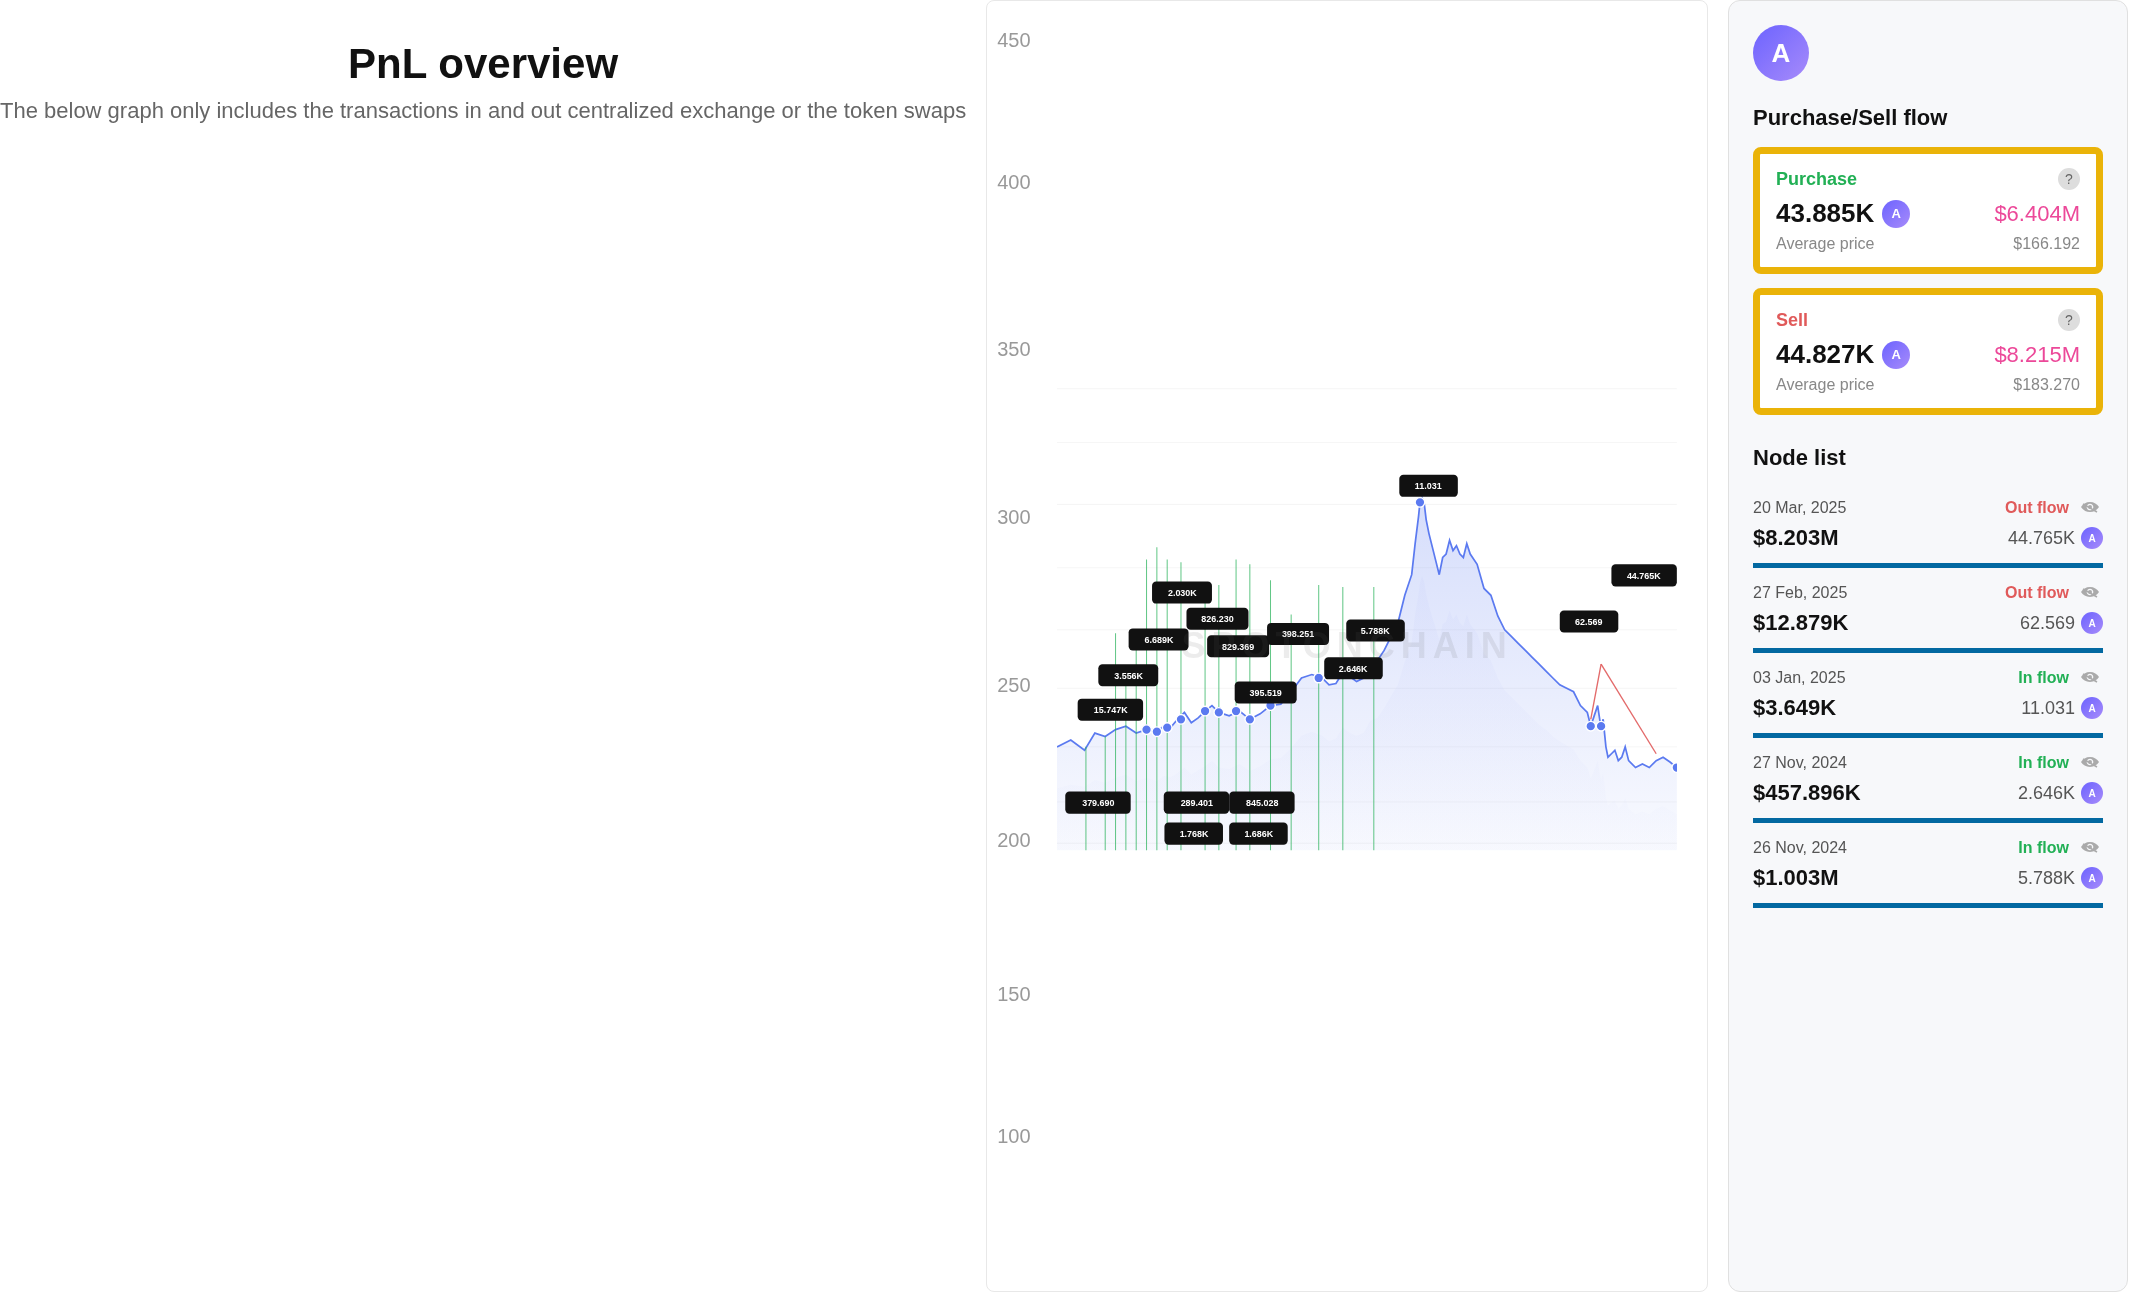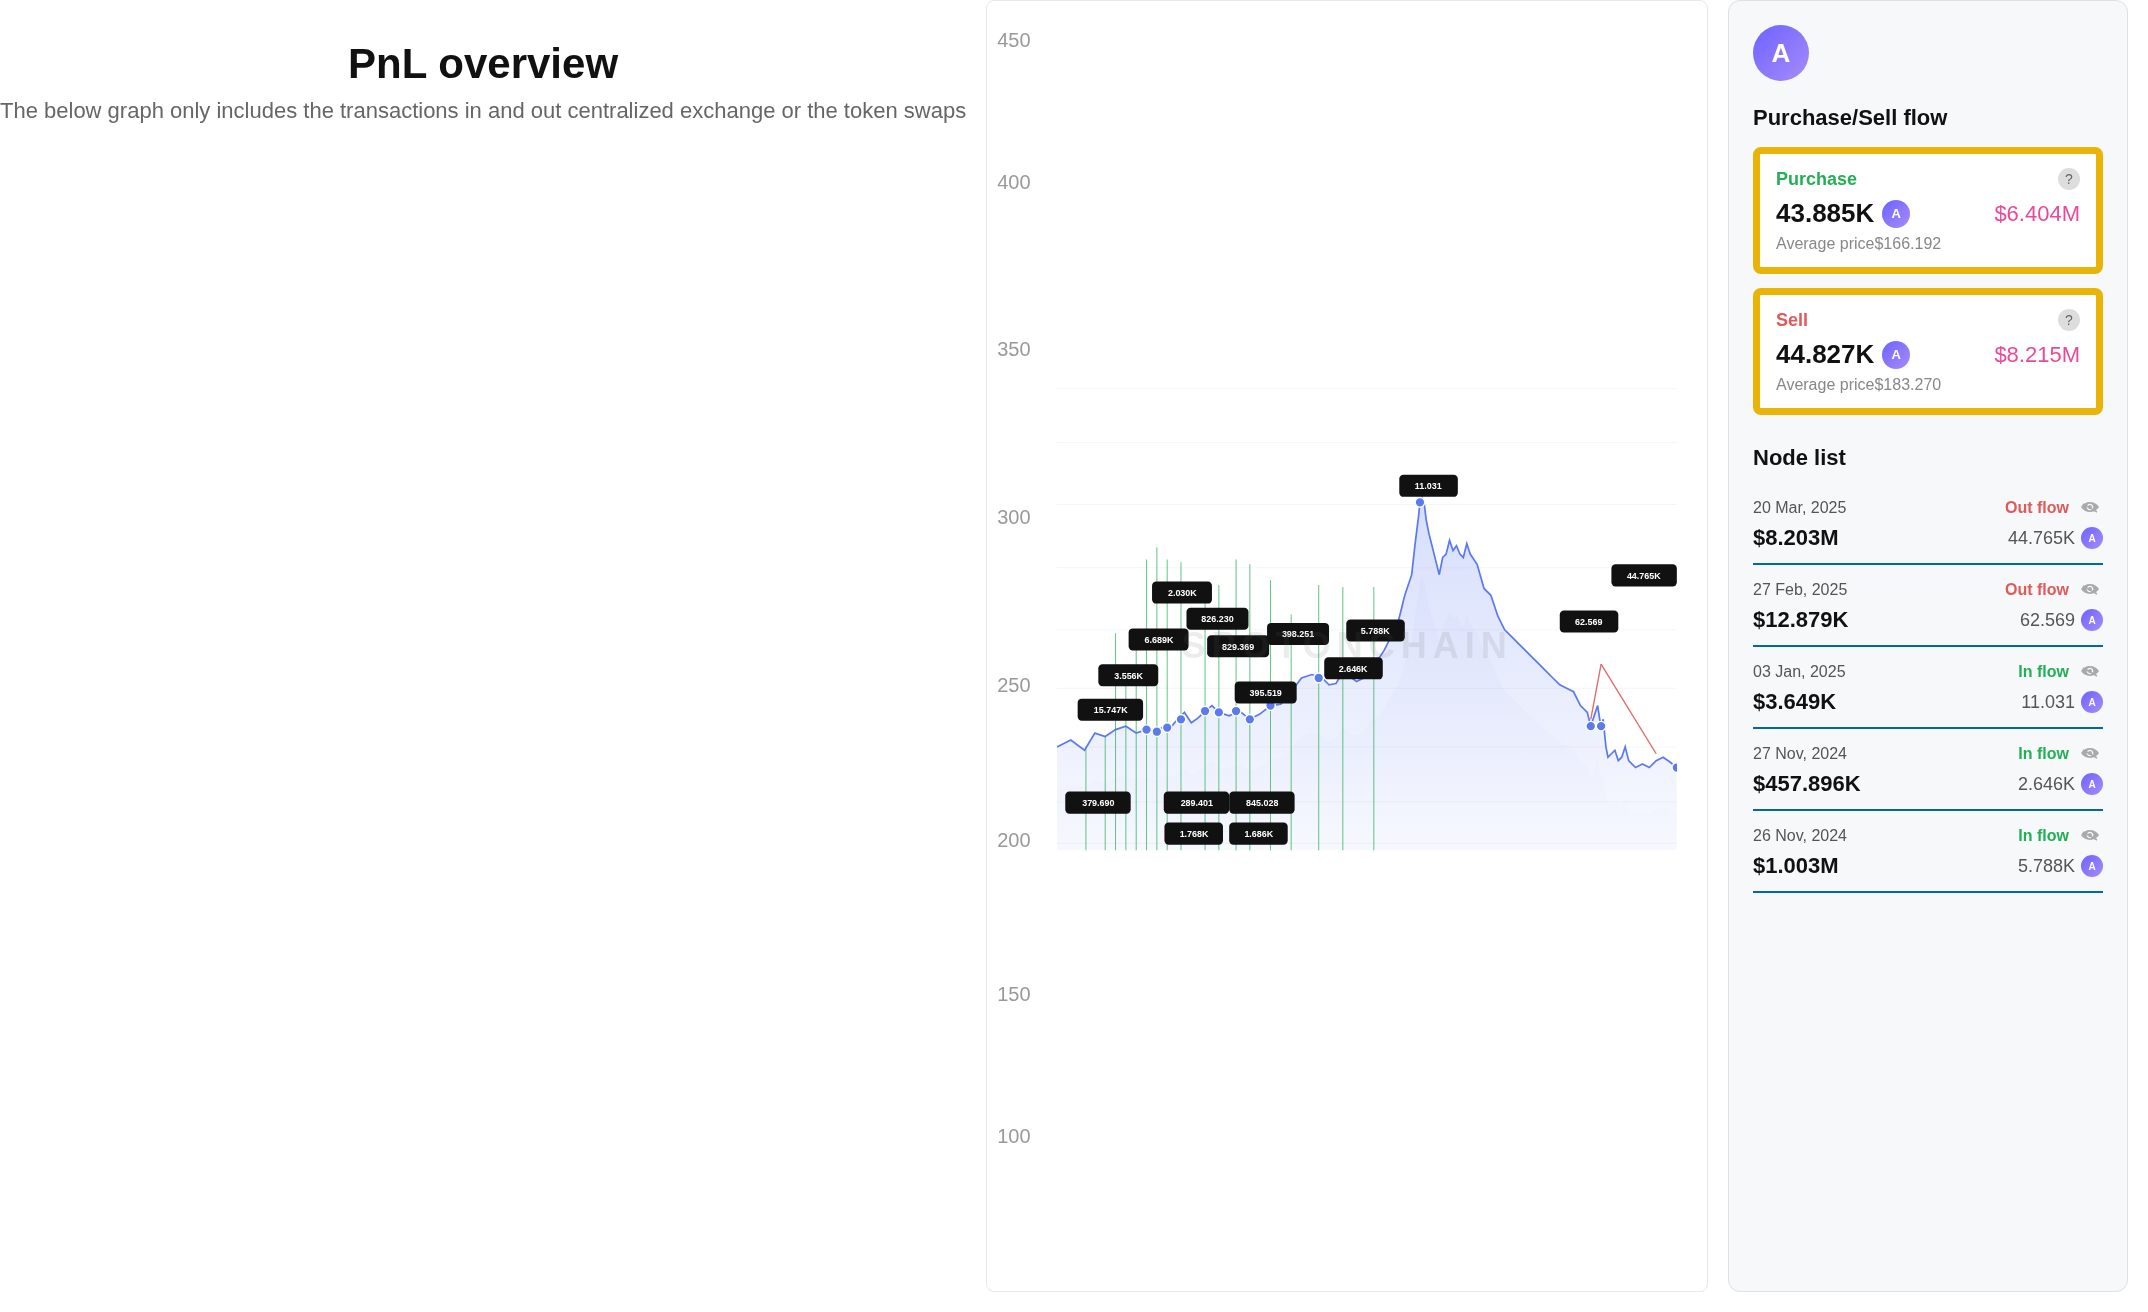--- a/index.html
+++ b/index.html
@@ -141,36 +141,37 @@
       color: #fff;
       font-weight: 700;
     }
     .flow-amount-right {
       font-size: 22px;
       color: #ec4899;
       font-weight: 500;
     }
     .flow-avg-row {
       display: flex;
+      justify-content: space-between;
       font-size: 16px;
       color: #888;
     }
     .node-list-title {
       font-size: 22px;
       font-weight: 700;
       color: #111;
       margin: 16px 0 12px;
     }
     .node-list {
       flex: 1;
       overflow-y: auto;
     }
     .node-item {
       padding: 12px 0;
-      border-bottom: 2px solid #0369a1;
+      border-bottom: 5px solid #0369a1;
     }
     .node-item-header {
       display: flex;
       justify-content: space-between;
       align-items: center;
       margin-bottom: 4px;
     }
     .node-date { font-size: 16px; color: #555; }
     .node-flow-out { color: #e05a5a; font-size: 16px; font-weight: 600; }
     .node-flow-in { color: #22b055; font-size: 16px; font-weight: 700; }

